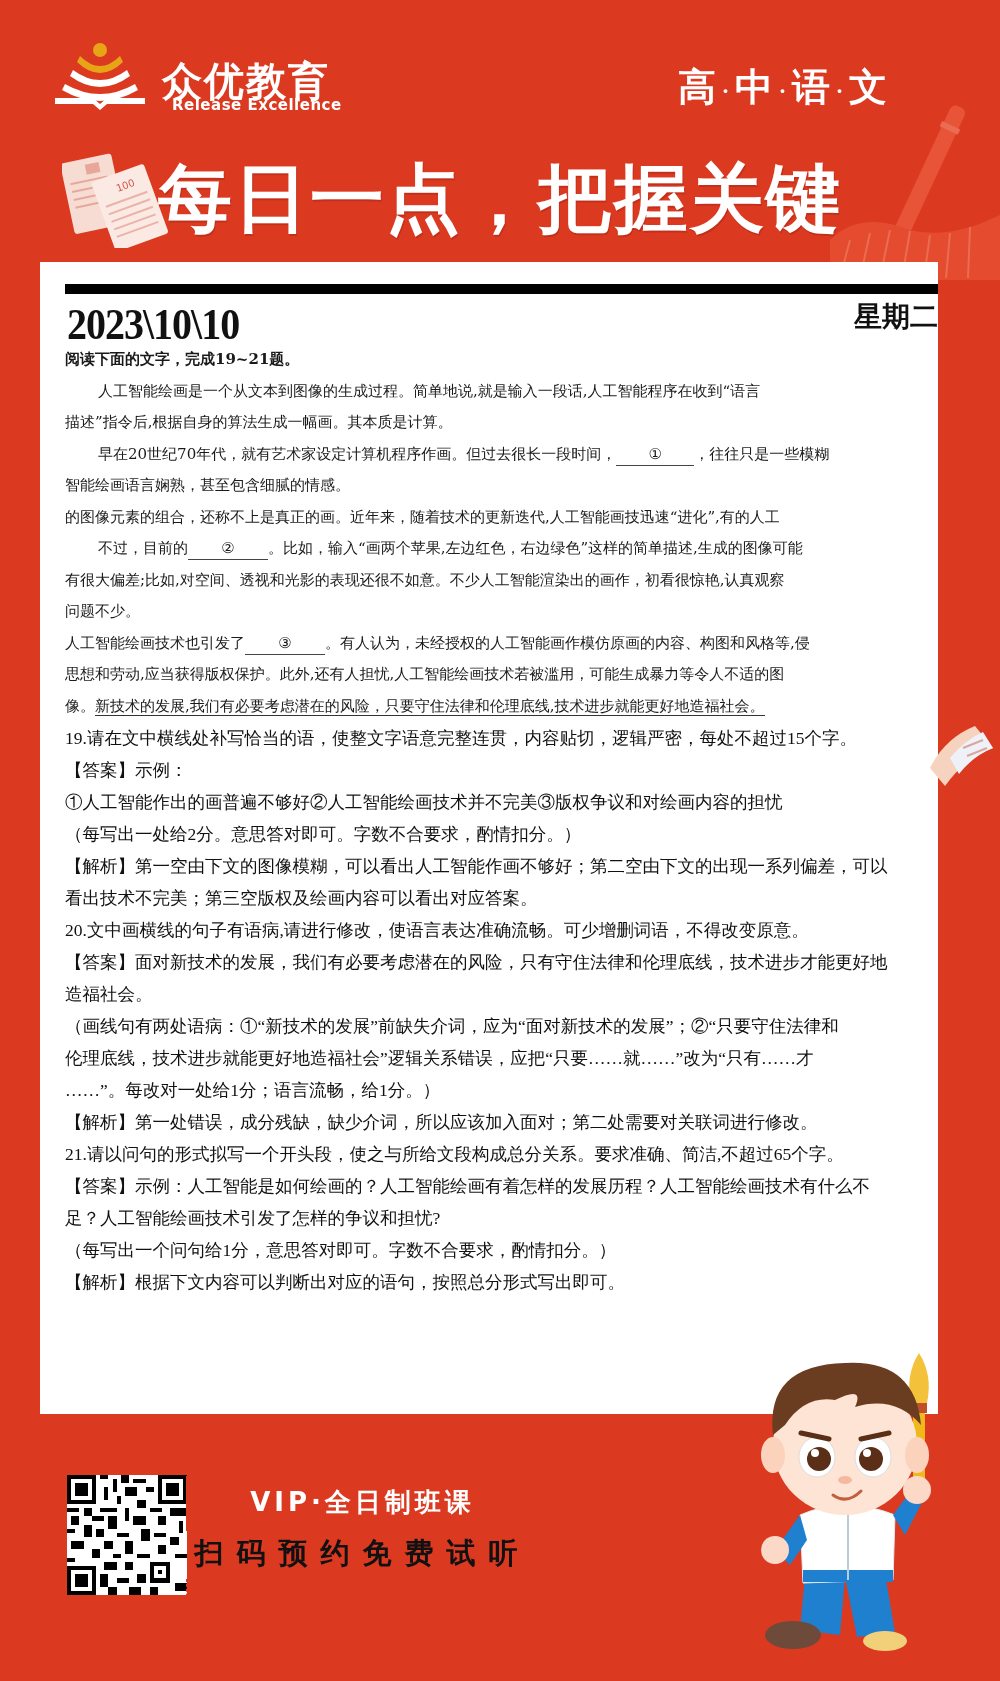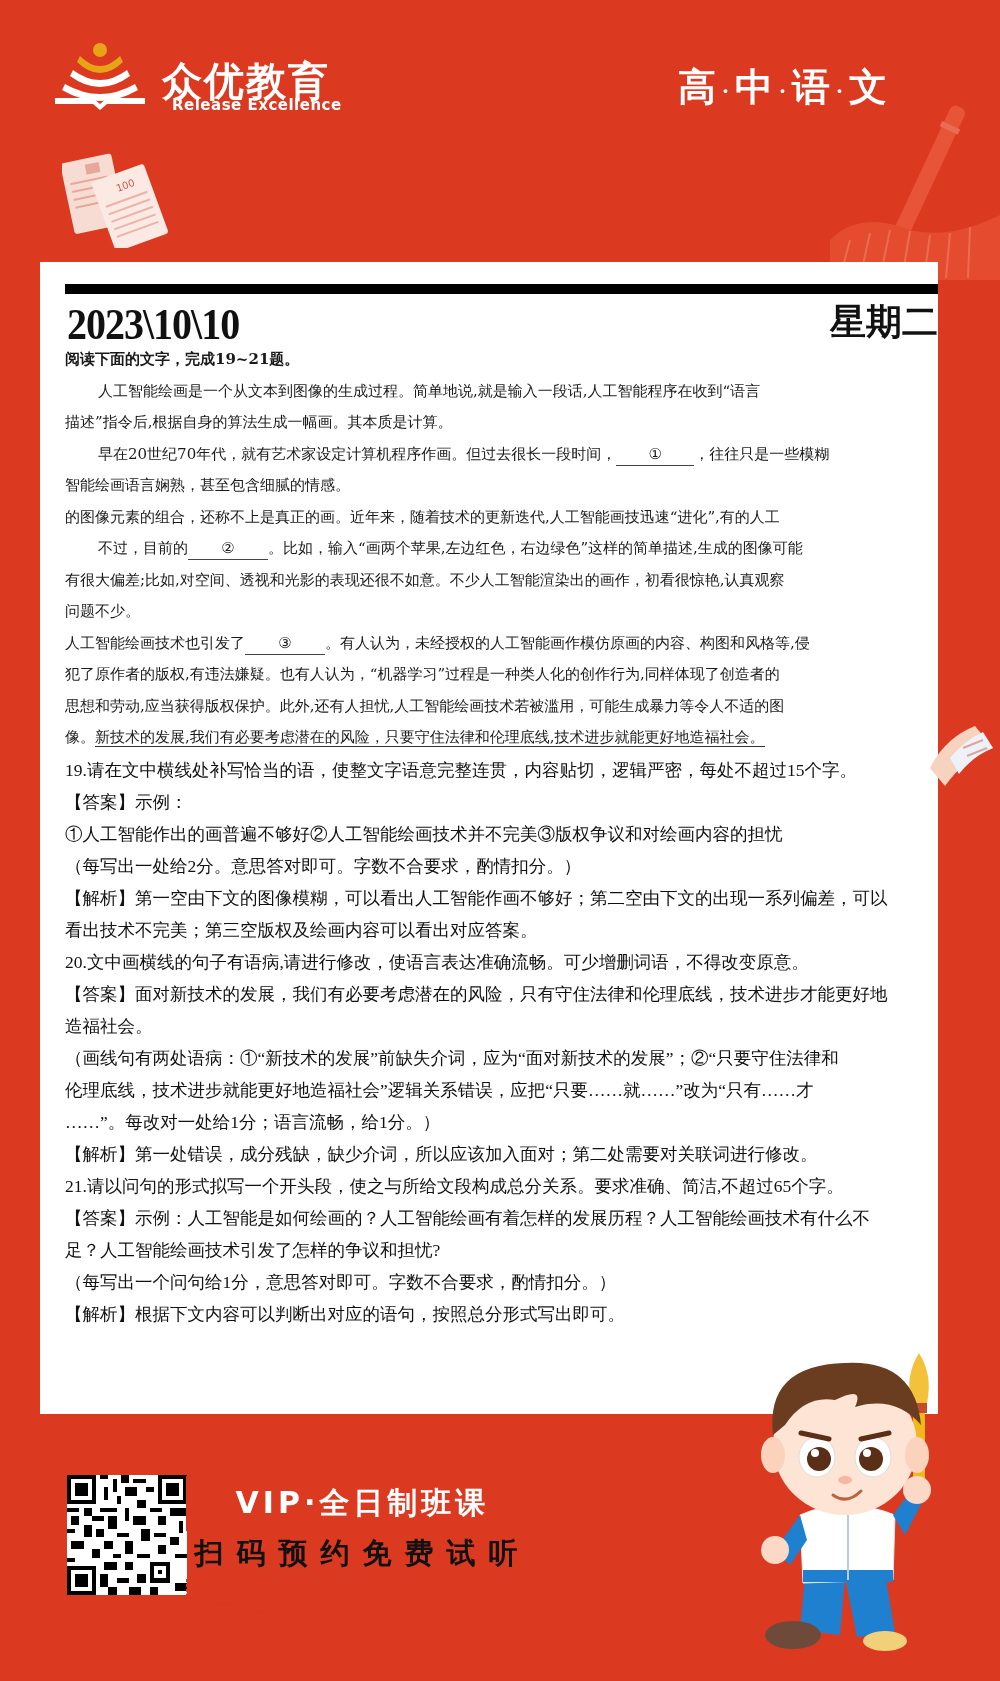--- a/index.html
+++ b/index.html
@@ -44,39 +44,39 @@
     background: #fff;
   }
   .rule { position: absolute; left: 25px; top: 22px; width: 873px; height: 10px; background: #000; }
   .date {
     position: absolute; left: 27px; top: 36px;
     font-family: "Liberation Serif", serif; font-weight: bold;
     font-size: 40px; letter-spacing: -1px; transform: scaleY(1.12); transform-origin: top left;
   }
   .weekday {
     position: absolute; right: 0px; top: 36px;
-    font-family: "DejaVu Serif", serif; font-weight: bold; font-size: 36px;
+    font-family: "DejaVu Serif", serif; font-weight: bold; font-size: 28px;
   }
   .content { position: absolute; left: 25px; top: 82px; width: 873px; }
   .line { font-size: 15px; line-height: 31.5px; white-space: nowrap; color: #1a1a1a; }
   .line.bold { font-weight: bold; font-family: "DejaVu Serif", serif; }
   .line.indent { padding-left: 33px; }
   .blank {
     display: inline-block; border-bottom: 1.5px solid #444; text-align: center;
     line-height: 22px;
   }
   .ul { border-bottom: 1.5px solid #333; }
   .q { font-family: "Liberation Serif", "DejaVu Serif", serif; font-size: 17.5px; line-height: 32px; white-space: nowrap; }
 
   
   .qr { position: absolute; left: 67px; top: 1475px; width: 120px; height: 120px; }
   .cta-red {
     position: absolute; left: 186px; top: 1476px; width: 353px; height: 55px;
     background: #db3a21; color: #fff; text-align: center;
-    font-family: "DejaVu Sans", sans-serif; font-weight: bold; font-size: 30px; line-height: 53px;
+    font-family: "DejaVu Sans", sans-serif; font-weight: bold; font-size: 26px; line-height: 53px;
     letter-spacing: 4px;
   }
   .cta-scan {
     position: absolute; left: 186px; top: 1533px; width: 353px; height: 40px;
     text-align: center; font-family: "DejaVu Sans", sans-serif; font-weight: bold;
     font-size: 29px; line-height: 40px; letter-spacing: 13px; color: #111;
   }
   .cta-count {
     position: absolute; left: 186px; top: 1579px; width: 353px; height: 52px;
     border: 1.5px dashed #db3a21; text-align: center;
@@ -120,20 +120,21 @@
       <g stroke="#ebb3a7" stroke-width="2">
         <line x1="46" y1="50" x2="90" y2="50"></line>
           <line x1="46" y1="58" x2="90" y2="58"></line>
         <line x1="46" y1="66" x2="90" y2="66"></line>
           <line x1="46" y1="74" x2="90" y2="74"></line>
         <line x1="46" y1="82" x2="90" y2="82"></line>
       </g>
     </g>
   </svg>
 
+  <div class="slogan">每日一点，把握关键</div>
 
   <svg class="deco-right" viewBox="0 0 180 190">
     <g opacity="0.55">
       <rect x="100" y="10" width="16" height="150" rx="6" fill="#f26a4c" transform="rotate(25 108 85)"></rect>
       <rect x="98" y="30" width="20" height="6" fill="#f8957a" transform="rotate(25 108 85)"></rect>
       <path d="M10 150 Q40 120 90 140 Q130 150 180 125 L180 190 L10 190 Z" fill="#ec5a3b"></path>
       <g stroke="#f8957a" stroke-width="2">
         <line x1="30" y1="150" x2="20" y2="188"></line>
           <line x1="50" y1="143" x2="40" y2="188"></line>
         <line x1="70" y1="140" x2="60" y2="188"></line>
@@ -165,21 +166,20 @@
 
     <div class="line indent">
       <span>不过，目前的</span><span class="blank" style="width:80px">②</span><span>。比如，输入“画两个苹果,左边红色，右边绿色”这样的简单描述,生成的图像可能</span>
     </div>
     <div class="line">有很大偏差;比如,对空间、透视和光影的表现还很不如意。不少人工智能渲染出的画作，初看很惊艳,认真观察</div>
     <div class="line">问题不少。</div>
 
     <div class="line">
       <span>人工智能绘画技术也引发了</span><span class="blank" style="width:80px">③</span><span>。有人认为，未经授权的人工智能画作模仿原画的内容、构图和风格等,侵</span>
     </div>
-    <div class="line">犯了原作者的版权,有违法嫌疑。也有人认为，“机器学习”过程是一种类人化的创作行为,同样体现了创造者的</div>
     <div class="line">思想和劳动,应当获得版权保护。此外,还有人担忧,人工智能绘画技术若被滥用，可能生成暴力等令人不适的图</div>
     <div class="line">
       <span>像。</span><span class="ul">新技术的发展,我们有必要考虑潜在的风险，只要守住法律和伦理底线,技术进步就能更好地造福社会。</span>
     </div>
 
     <div class="q">19.请在文中横线处补写恰当的语，使整文字语意完整连贯，内容贴切，逻辑严密，每处不超过15个字。</div>
     <div class="q">【答案】示例：</div>
     <div class="q">①人工智能作出的画普遍不够好②人工智能绘画技术并不完美③版权争议和对绘画内容的担忧</div>
     <div class="q">（每写出一处给2分。意思答对即可。字数不合要求，酌情扣分。）</div>
     <div class="q">【解析】第一空由下文的图像模糊，可以看出人工智能作画不够好；第二空由下文的出现一系列偏差，可以</div>

